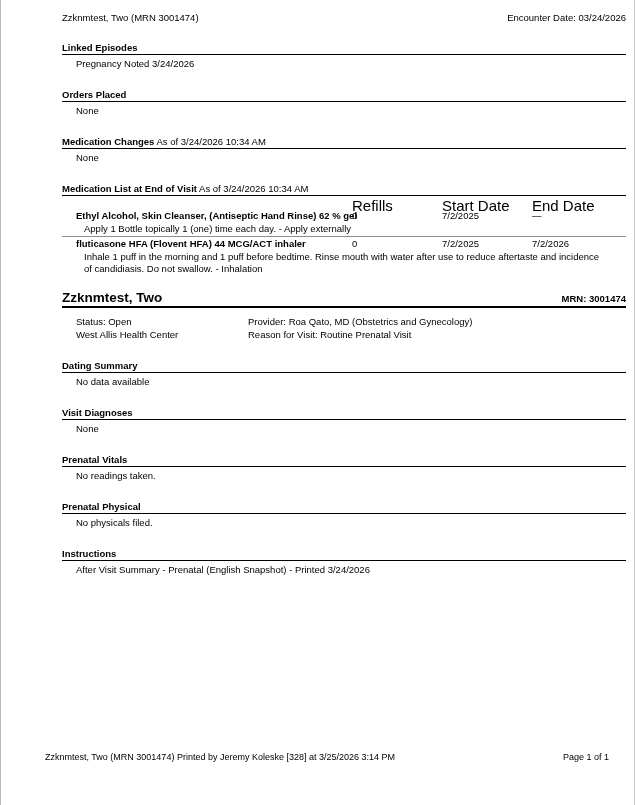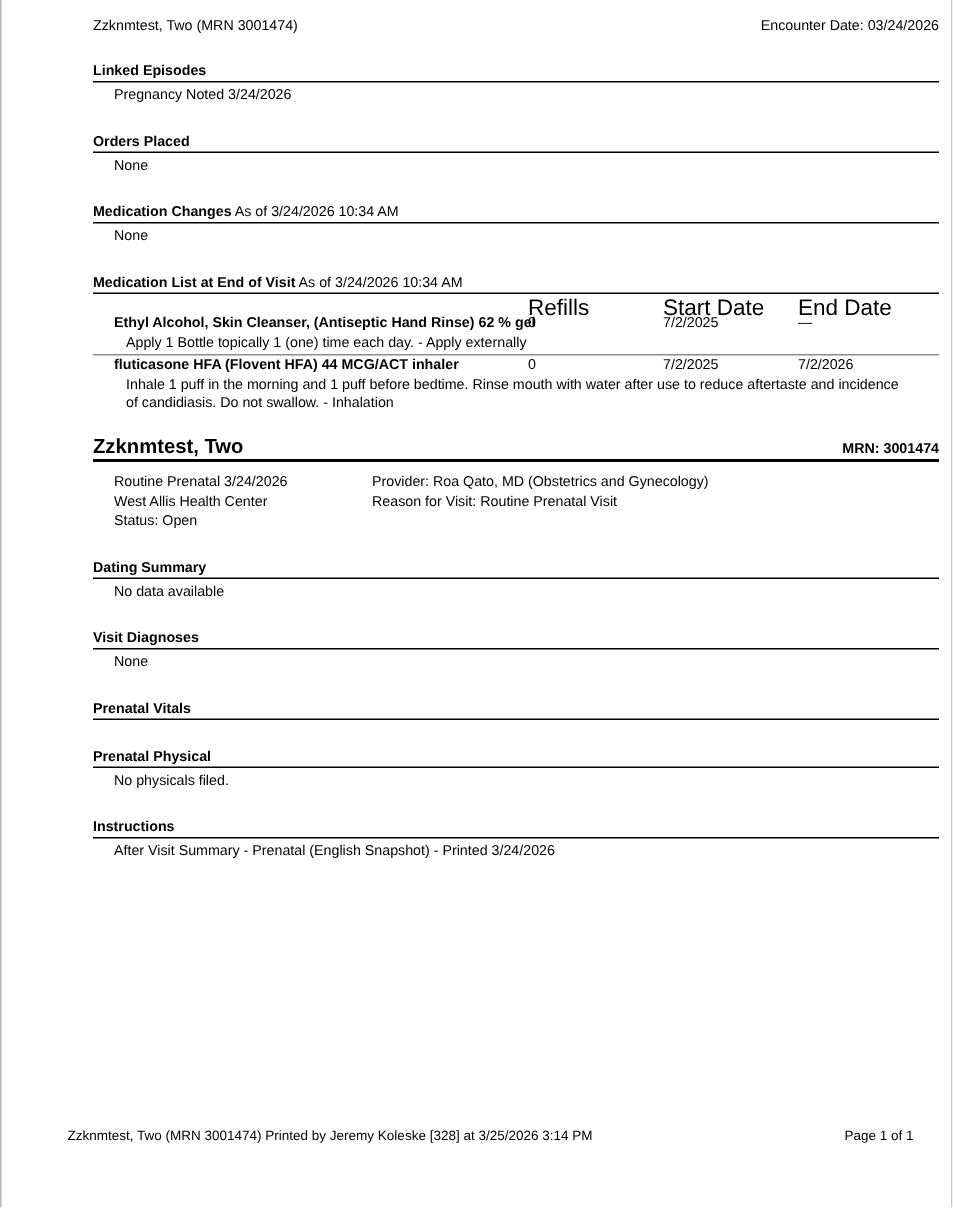--- a/index.html
+++ b/index.html
@@ -203,23 +203,22 @@
     </div>
 
     <div class="patient-banner">
       <div class="patient-name">Zzknmtest, Two</div>
       <div class="patient-mrn">MRN: 3001474</div>
     </div>
     <div class="rule-heavy"></div>
 
     <div class="visit-info">
       <div class="visit-col-left">
-        <div>Routine Prenatal 3/24/2026</div>
+        <div>Status: Open</div>
         <div>West Allis Health Center</div>
-        <div>Status: Open</div>
       </div>
       <div class="visit-col-right">
         <div>Provider: Roa Qato, MD (Obstetrics and Gynecology)</div>
         <div>Reason for Visit: Routine Prenatal Visit</div>
       </div>
     </div>
 
     <div class="section">
       <div class="section-head">Dating Summary</div>
       <div class="rule"></div>
@@ -228,20 +227,21 @@
 
     <div class="section">
       <div class="section-head">Visit Diagnoses</div>
       <div class="rule"></div>
       <div class="body-line">None</div>
     </div>
 
     <div class="section">
       <div class="section-head">Prenatal Vitals</div>
       <div class="rule"></div>
+      <div class="body-line">No readings taken.</div>
     </div>
 
     <div class="section">
       <div class="section-head">Prenatal Physical</div>
       <div class="rule"></div>
       <div class="body-line">No physicals filed.</div>
     </div>
 
     <div class="section">
       <div class="section-head">Instructions</div>

